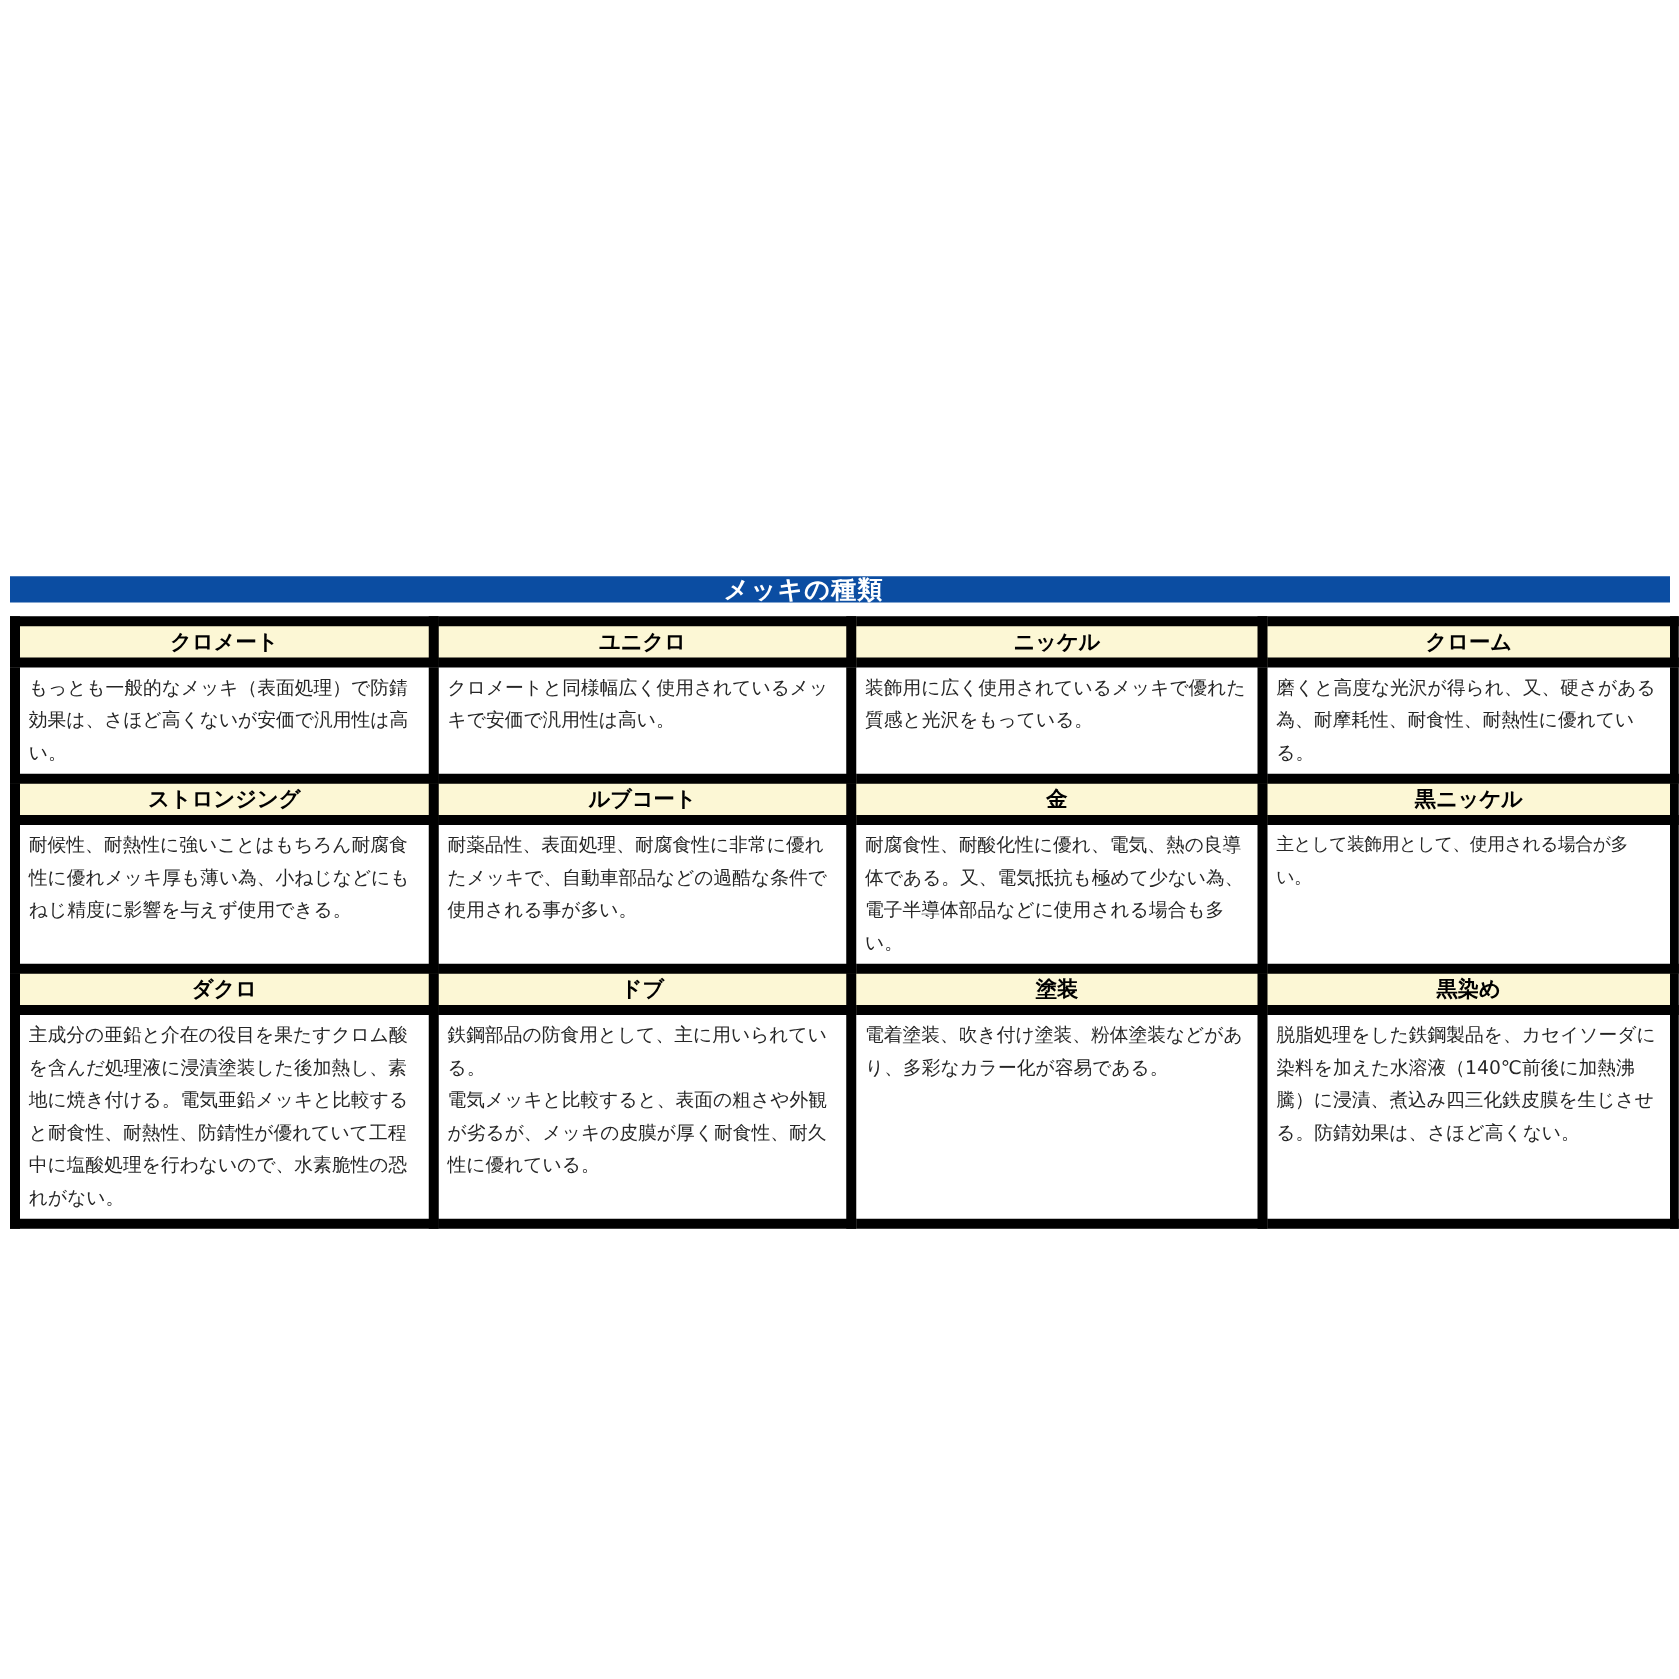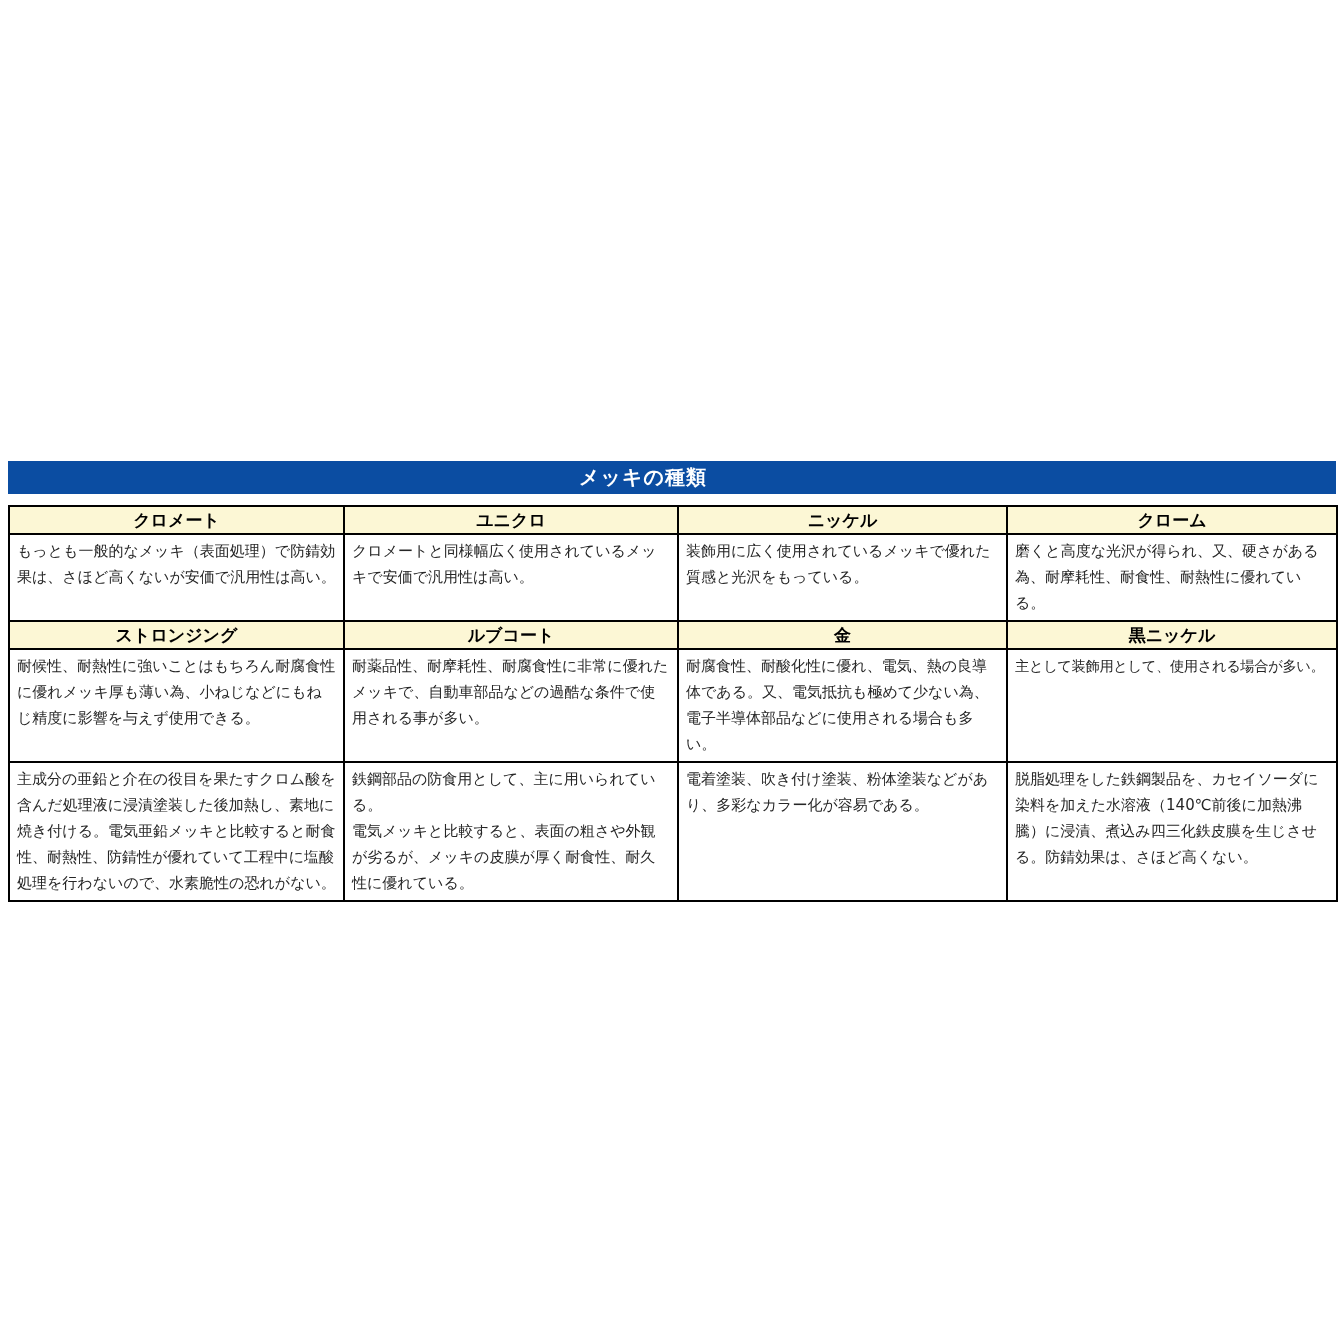--- a/index.html
+++ b/index.html
@@ -14,42 +14,42 @@
     background: #ffffff;
     overflow: hidden;
   }
   .content-block {
     position: absolute;
     top: 461px;
     left: 8px;
     width: 1328px;
   }
   .title-bar {
-    height: 33px;
+    height: 21px;
     background: #0b4da2;
     display: flex;
     align-items: center;
     justify-content: center;
     margin-bottom: 11px;
   }
   .title-bar .title {
     color: #ffffff;
     font-weight: bold;
     font-size: 20px;
     letter-spacing: 1px;
     transform: translateX(-29px);
     white-space: nowrap;
   }
   table.plating {
     width: 1328px;
     border-collapse: collapse;
     table-layout: fixed;
   }
   table.plating td {
-    border: 2px solid #000000;
+    border: 8px solid #000000;
   }
   tr.head-row { height: 28px; }
   td.hd {
     background: #fcf7d5;
     text-align: center;
     vertical-align: middle;
     font-weight: bold;
     font-size: 17px;
     color: #000000;
     padding: 1px 4px;
@@ -104,25 +104,31 @@
         </tr>
 
         <tr class="head-row">
           <td class="hd">ストロンジング</td>
           <td class="hd">ルブコート</td>
           <td class="hd">金</td>
           <td class="hd">黒ニッケル</td>
         </tr>
         <tr class="body-row-2">
           <td class="bd">耐候性、耐熱性に強いことはもちろん耐腐食性に優れメッキ厚も薄い為、小ねじなどにもねじ精度に影響を与えず使用できる。</td>
-          <td class="bd">耐薬品性、耐摩耗性、耐腐食性に非常に優れたメッキで、自動車部品などの過酷な条件で使用される事が多い。</td>
+          <td class="bd">耐薬品性、表面処理、耐腐食性に非常に優れたメッキで、自動車部品などの過酷な条件で使用される事が多い。</td>
           <td class="bd">耐腐食性、耐酸化性に優れ、電気、熱の良導体である。又、電気抵抗も極めて少ない為、電子半導体部品などに使用される場合も多い。</td>
           <td class="bd tight">主として装飾用として、使用される場合が多い。</td>
         </tr>
 
+        <tr class="head-row">
+          <td class="hd">ダクロ</td>
+          <td class="hd">ドブ</td>
+          <td class="hd">塗装</td>
+          <td class="hd">黒染め</td>
+        </tr>
         <tr class="body-row-3">
           <td class="bd">主成分の亜鉛と介在の役目を果たすクロム酸を含んだ処理液に浸漬塗装した後加熱し、素地に焼き付ける。電気亜鉛メッキと比較すると耐食性、耐熱性、防錆性が優れていて工程中に塩酸処理を行わないので、水素脆性の恐れがない。</td>
           <td class="bd">鉄鋼部品の防食用として、主に用いられている。
 電気メッキと比較すると、表面の粗さや外観が劣るが、メッキの皮膜が厚く耐食性、耐久性に優れている。</td>
           <td class="bd">電着塗装、吹き付け塗装、粉体塗装などがあり、多彩なカラー化が容易である。</td>
           <td class="bd">脱脂処理をした鉄鋼製品を、カセイソーダに染料を加えた水溶液（140℃前後に加熱沸騰）に浸漬、煮込み四三化鉄皮膜を生じさせる。防錆効果は、さほど高くない。</td>
         </tr>
       </tbody>
     </table>
 

